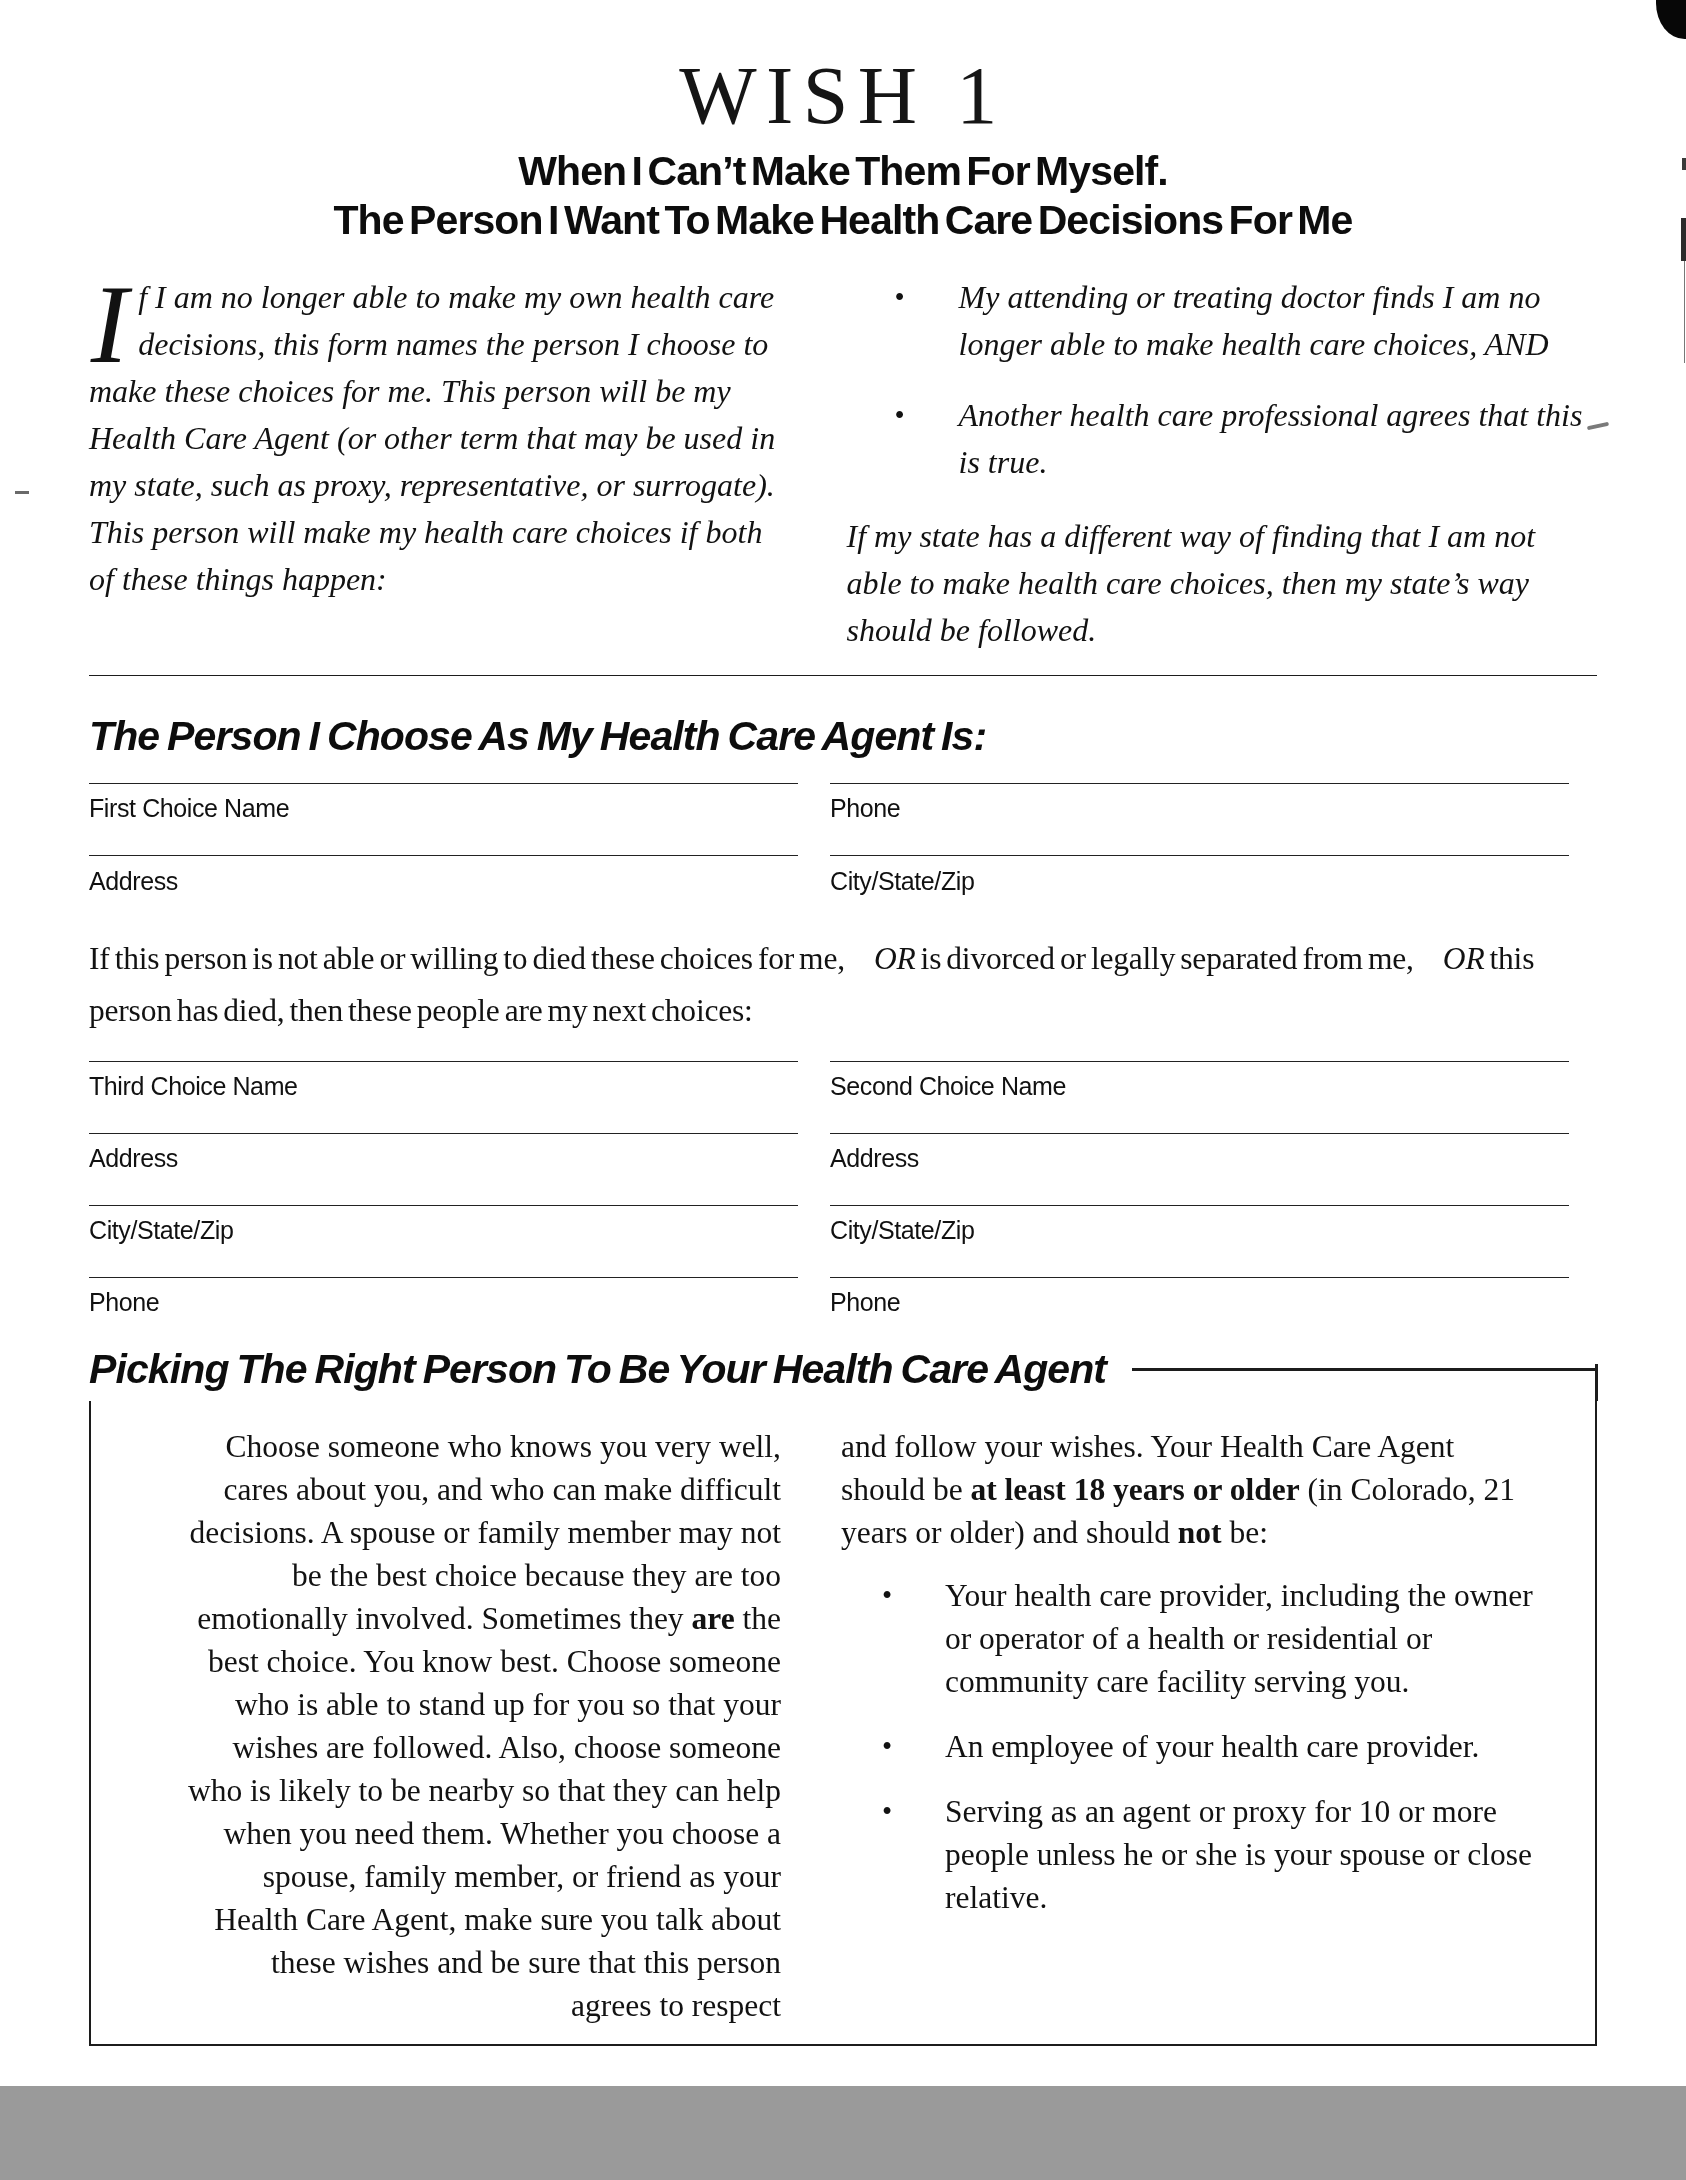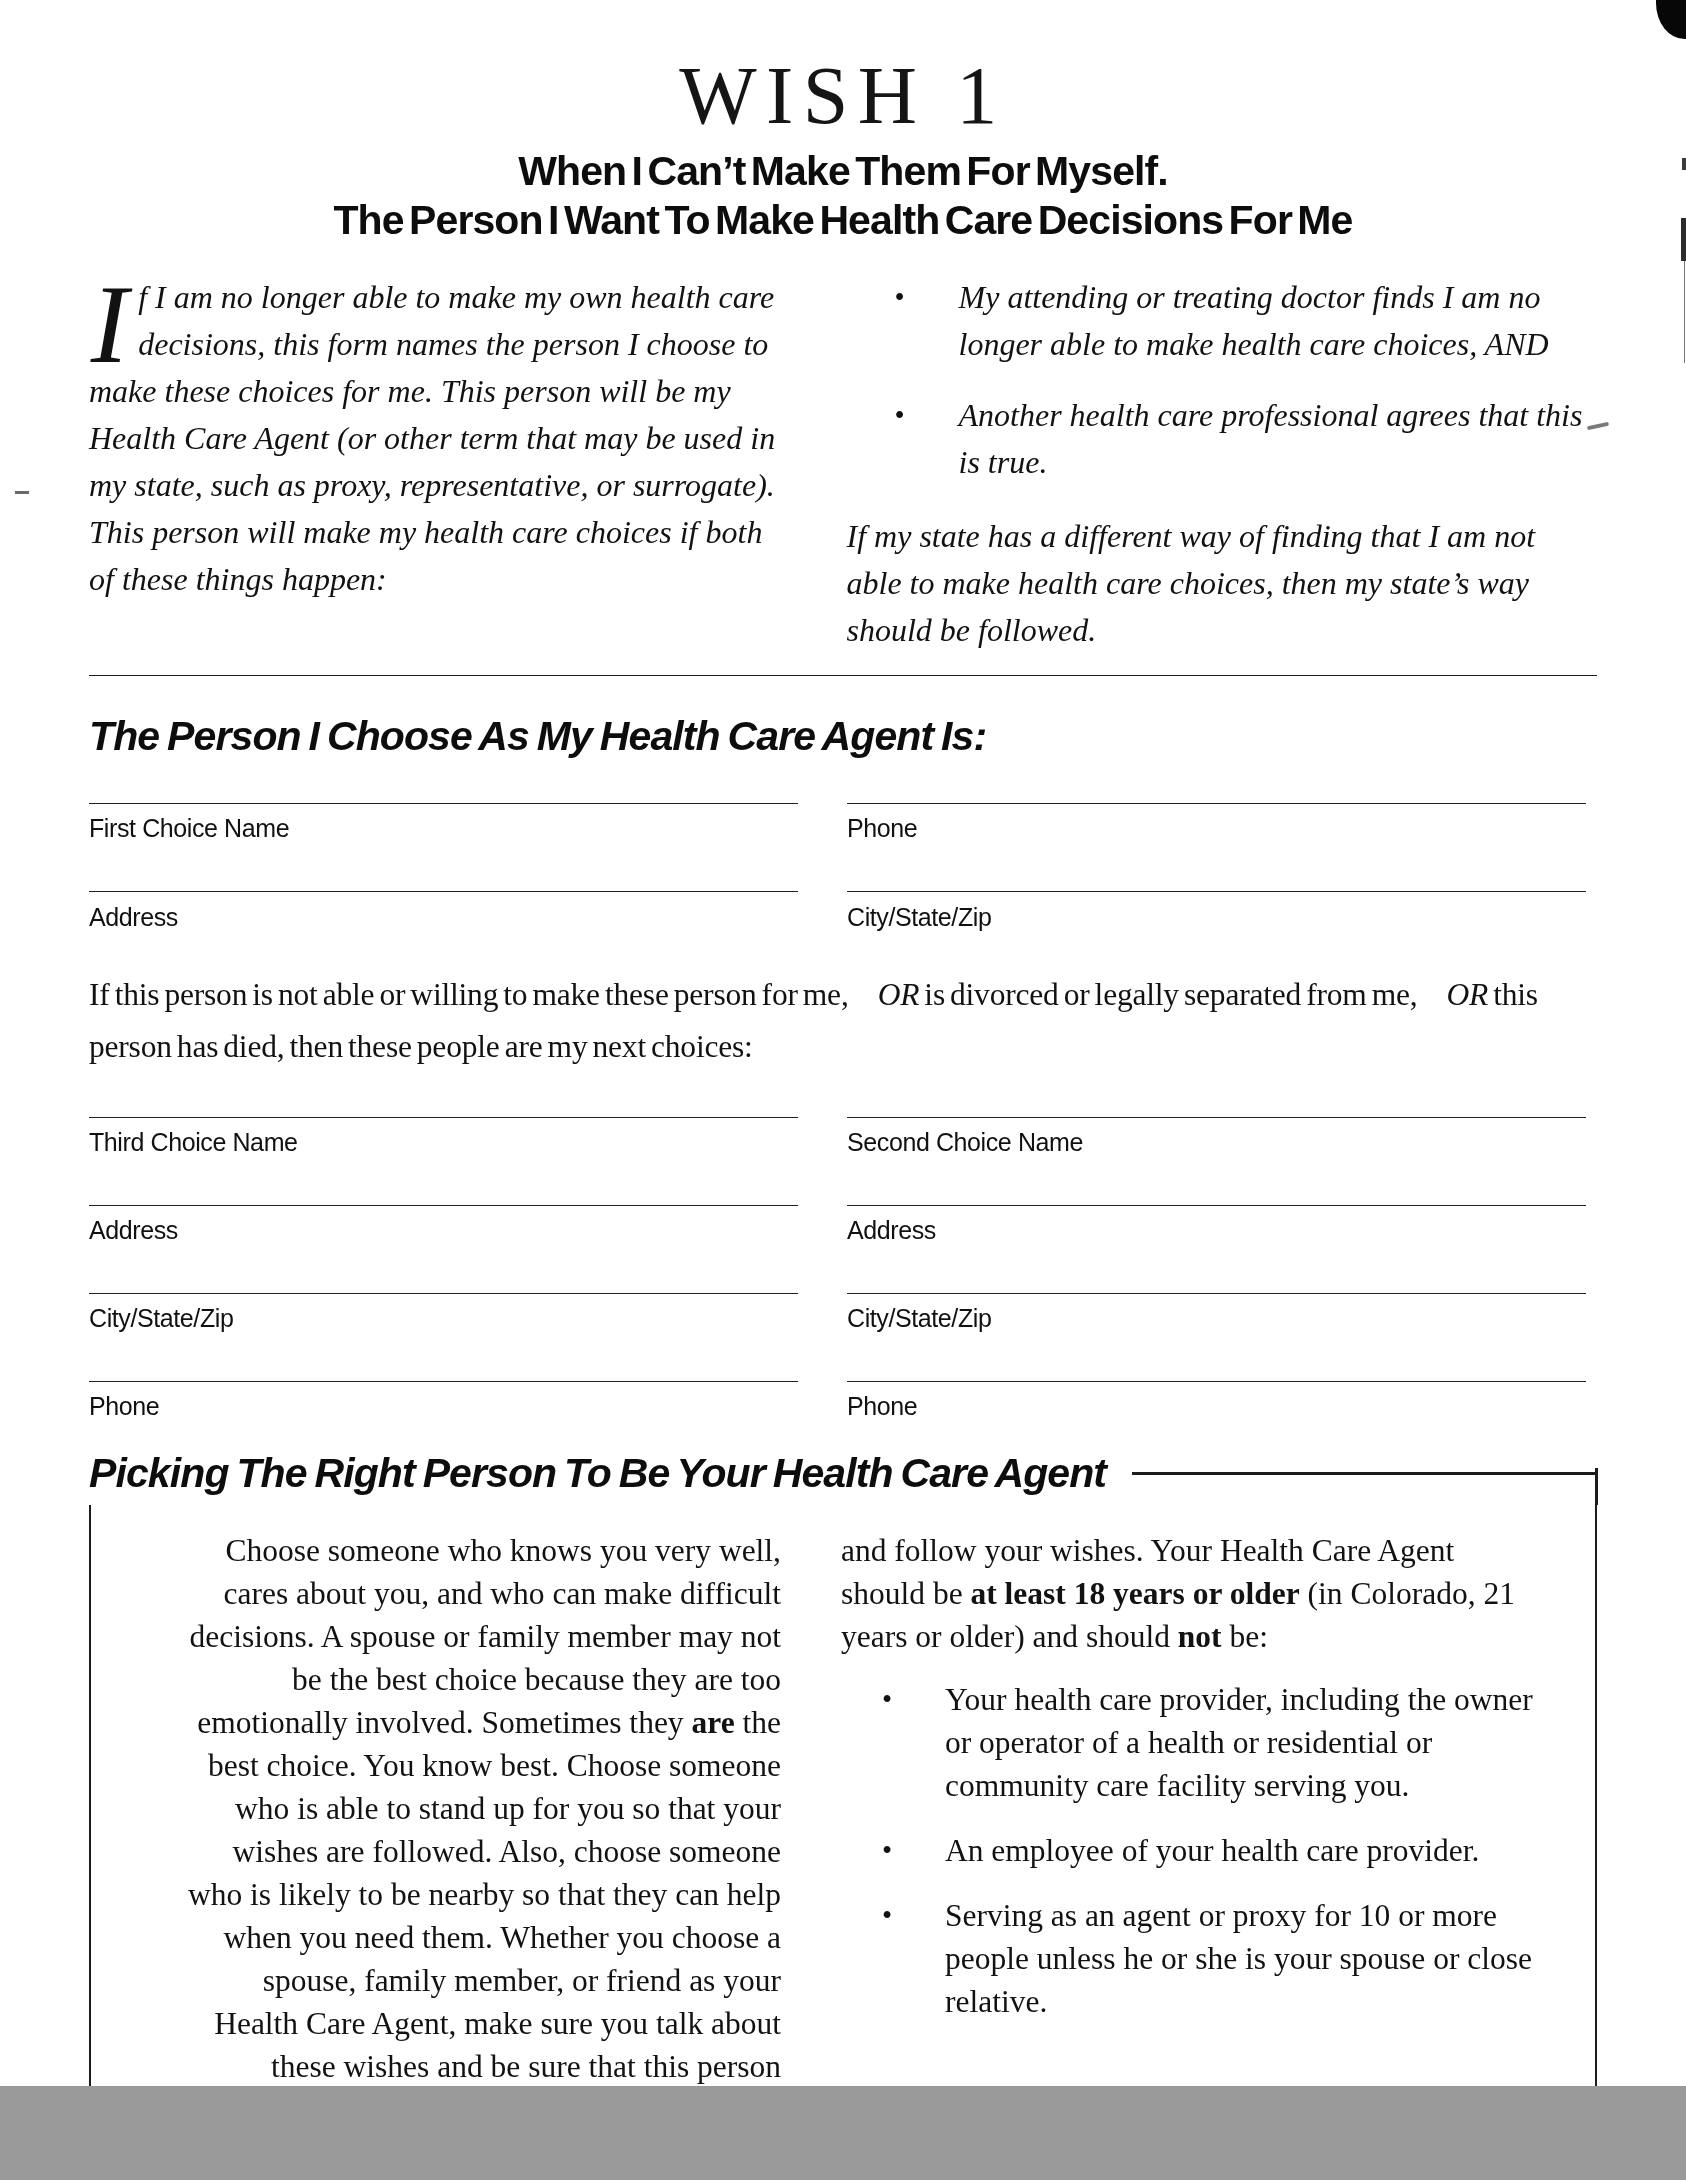--- a/index.html
+++ b/index.html
@@ -59,21 +59,22 @@
     font-weight:bold; font-size:41px; line-height:46px;
     letter-spacing:-0.9px; word-spacing:-2.6px; color:#0d0d0d;font-style:italic;
   }
   .agent-heading { margin-top:37px; }
 
   
   .form-grid {
     display:grid;
     grid-template-columns:709px 739px;
     column-gap:49px; row-gap:48px;
-    margin-top:44px;
+    margin-top:24px;
+    gap:32px;
   }
   .field { border-top:1.7px solid #222; padding-top:10.2px; }
   .field-label {
     font-family:"Liberation Sans", sans-serif;
     font-size:25px; letter-spacing:-0.4px; color:#111;
   }
 
   .fallback {
     margin-top:37px;
     font-size:31.5px; line-height:52px;
@@ -161,21 +162,21 @@
       <span class="field-label">Phone</span>
     </div>
     <div class="field">
       <span class="field-label">Address</span>
     </div>
     <div class="field">
       <span class="field-label">City/State/Zip</span>
     </div>
   </div>
 
-  <p class="fallback"><span>If this person is not able or willing to make these person for me, </span><span class="or">OR</span><span> is divorced or legally separated from me, </span><span class="or">OR</span><span> this person has died, then these people are my next choices:</span></p>
+  <p class="fallback"><span>If this person is not able or willing to died these choices for me, </span><span class="or">OR</span><span> is divorced or legally separated from me, </span><span class="or">OR</span><span> this person has died, then these people are my next choices:</span></p>
 
   <div class="form-grid">
     <div class="field">
       <span class="field-label">Third Choice Name</span>
     </div>
     <div class="field">
       <span class="field-label">Second Choice Name</span>
     </div>
     <div class="field">
       <span class="field-label">Address</span>

